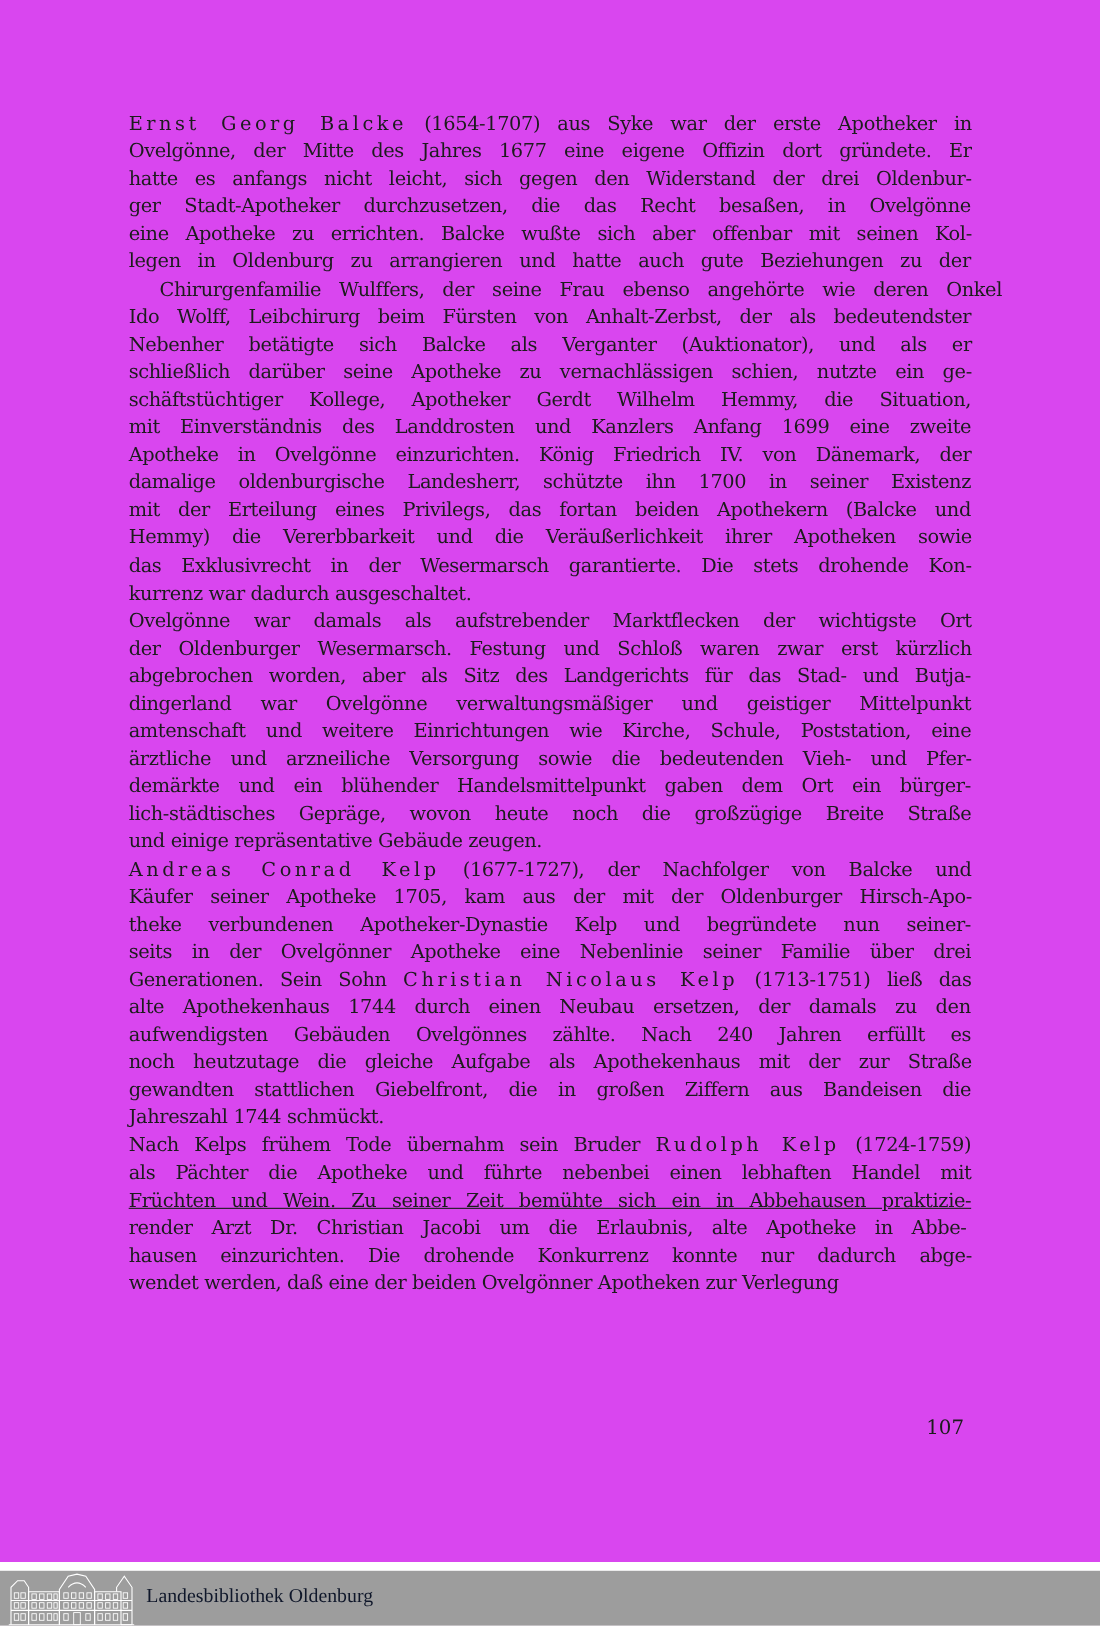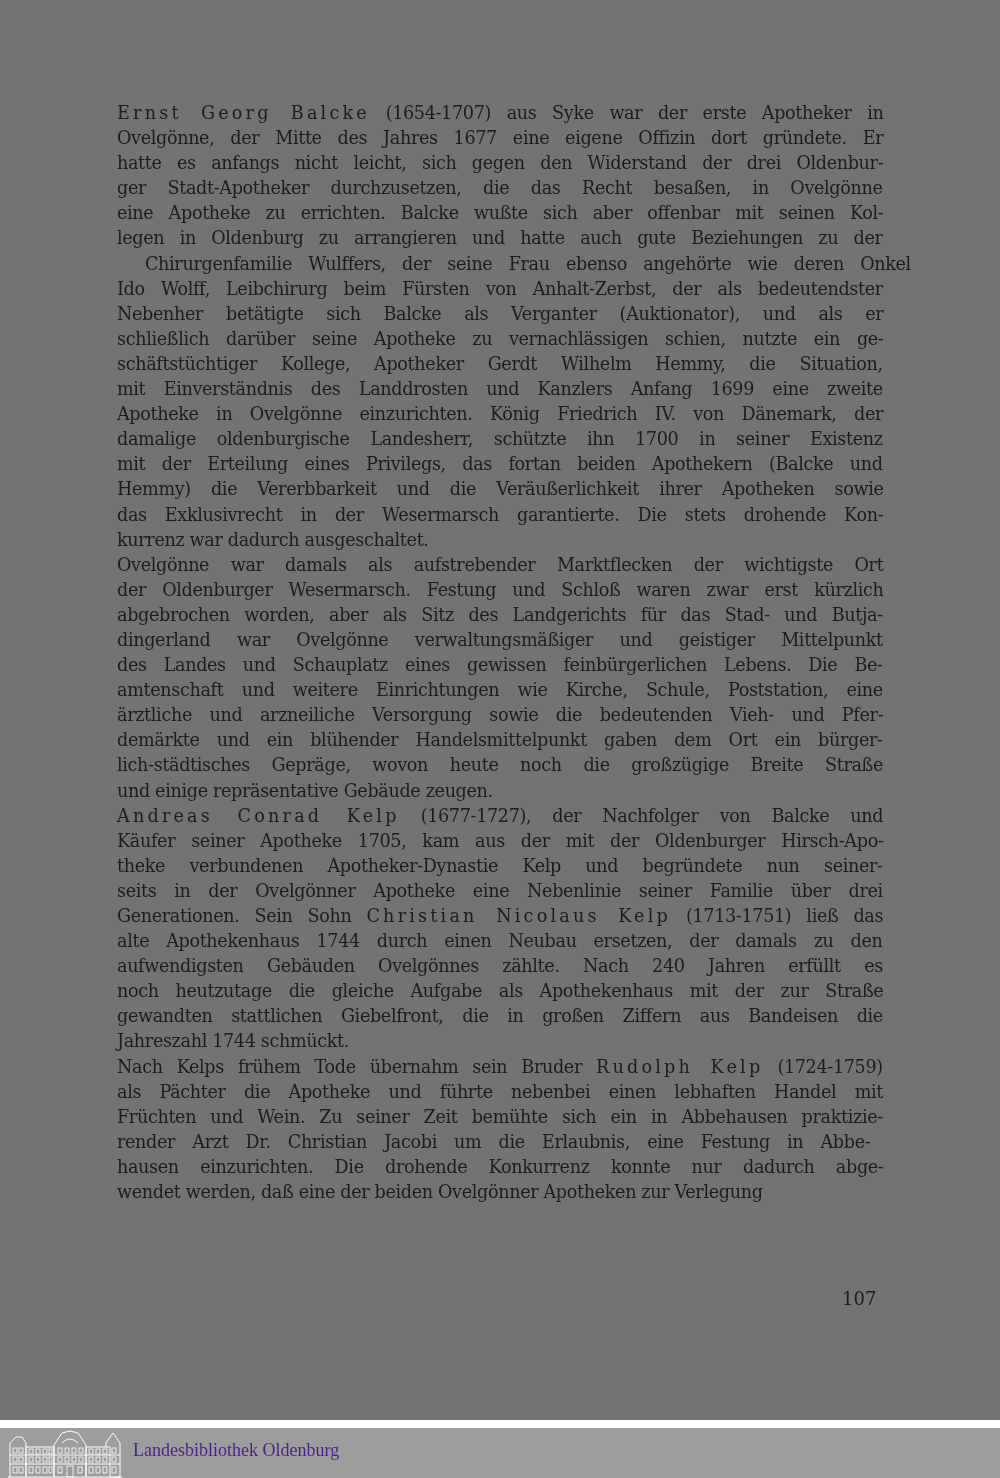--- a/index.html
+++ b/index.html
@@ -13,21 +13,21 @@
     position: relative;
     overflow: hidden;
     font-family: "DejaVu Serif", "Liberation Serif", serif;
     color: #1c1c1c;
   }
   .page {
     position: absolute;
     left: 0; top: 0;
     width: 1000px;
     height: 1420px;
-    background: #737373;
+    background: #d946ef;
   }
   .text-block {
     position: absolute;
     left: 117px;
     top: 101px;
     width: 766px;
   }
   .line {
     display: block;
     height: 25.1px;
@@ -67,21 +67,21 @@
     top: 1px;
     width: 118px;
     height: 49px;
   }
   .footer-text {
     position: absolute;
     left: 133px;
     top: 12px;
     font-family: "Liberation Serif", "DejaVu Serif", serif;
     font-size: 18px;
-    color: #4c1d95;
+    color: #0f172a;
   }
 </style>
 </head>
 <body>
 
 <div class="page">
   <div class="text-block" id="text-block">
       <div class="line" style="display: block; width: 766px; text-align-last: left; text-align: left; word-spacing: 10.4px;"><span class="spaced">Ernst Georg Balcke</span><span> (1654-1707) aus Syke war der erste Apotheker in</span></div>
       <div class="line" style="display: block; width: 766px; text-align-last: left; text-align: left; word-spacing: 10.6364px;"><span>Ovelgönne, der Mitte des Jahres 1677 eine eigene Offizin dort gründete. Er</span></div>
       <div class="line" style="display: block; width: 766px; text-align-last: left; text-align: left; word-spacing: 10.1818px;"><span>hatte es anfangs nicht leicht, sich gegen den Widerstand der drei Oldenbur-</span></div>
@@ -97,40 +97,39 @@
       <div class="line" style="display: block; width: 766px; text-align-last: left; text-align: left; word-spacing: 12.2222px;"><span>Apotheke in Ovelgönne einzurichten. König Friedrich IV. von Dänemark, der</span></div>
       <div class="line" style="display: block; width: 766px; text-align-last: left; text-align: left; word-spacing: 15.5px;"><span>damalige oldenburgische Landesherr, schützte ihn 1700 in seiner Existenz</span></div>
       <div class="line" style="display: block; width: 766px; text-align-last: left; text-align: left; word-spacing: 11.2px;"><span>mit der Erteilung eines Privilegs, das fortan beiden Apothekern (Balcke und</span></div>
       <div class="line" style="display: block; width: 766px; text-align-last: left; text-align: left; word-spacing: 14.875px;"><span>Hemmy) die Vererbbarkeit und die Veräußerlichkeit ihrer Apotheken sowie</span></div>
       <div class="line" style="display: block; width: 766px; text-align-last: left; text-align: left; word-spacing: 12.8889px;"><span>das Exklusivrecht in der Wesermarsch garantierte. Die stets drohende Kon-</span></div>
       <div class="line last" style="display: block; width: 766px;"><span>kurrenz war dadurch ausgeschaltet.</span></div>
       <div class="line" style="display: block; width: 766px; text-align-last: left; text-align: left; word-spacing: 16.25px;"><span>Ovelgönne war damals als aufstrebender Marktflecken der wichtigste Ort</span></div>
       <div class="line" style="display: block; width: 766px; text-align-last: left; text-align: left; word-spacing: 10.8889px;"><span>der Oldenburger Wesermarsch. Festung und Schloß waren zwar erst kürzlich</span></div>
       <div class="line" style="display: block; width: 766px; text-align-last: left; text-align: left; word-spacing: 9.27273px;"><span>abgebrochen worden, aber als Sitz des Landgerichts für das Stad- und Butja-</span></div>
       <div class="line" style="display: block; width: 766px; text-align-last: left; text-align: left; word-spacing: 21.1667px;"><span>dingerland war Ovelgönne verwaltungsmäßiger und geistiger Mittelpunkt</span></div>
-      <div class="line" style="display: block; width: 766px; text-align-last: left; text-align: left; word-spacing: 11.7778px;"><span>des Landes und Schauplatz eines gewissen feinbürgerlichen Lebens. Die Be-</span></div>
       <div class="line" style="display: block; width: 766px; text-align-last: left; text-align: left; word-spacing: 13px;"><span>amtenschaft und weitere Einrichtungen wie Kirche, Schule, Poststation, eine</span></div>
       <div class="line" style="display: block; width: 766px; text-align-last: left; text-align: left; word-spacing: 12.3333px;"><span>ärztliche und arzneiliche Versorgung sowie die bedeutenden Vieh- und Pfer-</span></div>
       <div class="line" style="display: block; width: 766px; text-align-last: left; text-align: left; word-spacing: 11.8889px;"><span>demärkte und ein blühender Handelsmittelpunkt gaben dem Ort ein bürger-</span></div>
       <div class="line" style="display: block; width: 766px; text-align-last: left; text-align: right; word-spacing: 16.375px;"><span>lich-städtisches Gepräge, wovon heute noch die großzügige Breite Straße</span></div>
       <div class="line last" style="display: block; width: 766px;"><span>und einige repräsentative Gebäude zeugen.</span></div>
       <div class="line" style="display: block; width: 766px; text-align-last: left; text-align: left; word-spacing: 15.75px;"><span class="spaced">Andreas Conrad Kelp</span><span> (1677-1727), der Nachfolger von Balcke und</span></div>
       <div class="line" style="display: block; width: 766px; text-align-last: left; text-align: left; word-spacing: 10.7px;"><span>Käufer seiner Apotheke 1705, kam aus der mit der Oldenburger Hirsch-Apo-</span></div>
       <div class="line" style="display: block; width: 766px; text-align-last: left; text-align: left; word-spacing: 19.1429px;"><span>theke verbundenen Apotheker-Dynastie Kelp und begründete nun seiner-</span></div>
       <div class="line" style="display: block; width: 766px; text-align-last: left; text-align: left; word-spacing: 12.6px;"><span>seits in der Ovelgönner Apotheke eine Nebenlinie seiner Familie über drei</span></div>
       <div class="line" style="display: block; width: 766px; text-align-last: left; text-align: left; word-spacing: 9.75px;"><span>Generationen. Sein Sohn </span><span class="spaced">Christian Nicolaus Kelp</span><span> (1713-1751) ließ das</span></div>
       <div class="line" style="display: block; width: 766px; text-align-last: left; text-align: left; word-spacing: 11.7px;"><span>alte Apothekenhaus 1744 durch einen Neubau ersetzen, der damals zu den</span></div>
       <div class="line" style="display: block; width: 766px; text-align-last: left; text-align: left; word-spacing: 18.125px;"><span>aufwendigsten Gebäuden Ovelgönnes zählte. Nach 240 Jahren erfüllt es</span></div>
       <div class="line" style="display: block; width: 766px; text-align-last: left; text-align: left; word-spacing: 11.5px;"><span>noch heutzutage die gleiche Aufgabe als Apothekenhaus mit der zur Straße</span></div>
       <div class="line" style="display: block; width: 766px; text-align-last: left; text-align: left; word-spacing: 13.4444px;"><span>gewandten stattlichen Giebelfront, die in großen Ziffern aus Bandeisen die</span></div>
       <div class="line last" style="display: block; width: 766px;"><span>Jahreszahl 1744 schmückt.</span></div>
       <div class="line" style="display: block; width: 766px; text-align-last: left; text-align: left; word-spacing: 8.77778px;"><span>Nach Kelps frühem Tode übernahm sein Bruder </span><span class="spaced">Rudolph Kelp</span><span> (1724-1759)</span></div>
       <div class="line" style="display: block; width: 766px; text-align-last: left; text-align: left; word-spacing: 13.1px;"><span>als Pächter die Apotheke und führte nebenbei einen lebhaften Handel mit</span></div>
-      <div class="line" style="display: block; width: 766px; text-align-last: left; text-align: left; word-spacing: 8.90909px;"><span>Früchten und Wein. Zu seiner Zeit bemühte sich ein in Abbehausen praktizie-</span></div>
-      <div class="line" style="display: block; width: 766px; text-align-last: left; text-align: left; word-spacing: 11.9091px;"><span>render Arzt Dr. Christian Jacobi um die Erlaubnis, eine Festung in Abbe-</span></div>
+      <div class="line" style="display: block; width: 766px; text-align-last: left; text-align: left; word-spacing: 8.90909px; text-decoration: underline;"><span>Früchten und Wein. Zu seiner Zeit bemühte sich ein in Abbehausen praktizie-</span></div>
+      <div class="line" style="display: block; width: 766px; text-align-last: left; text-align: left; word-spacing: 11.9091px;"><span>render Arzt Dr. Christian Jacobi um die Erlaubnis, alte Apotheke in Abbe-</span></div>
       <div class="line" style="display: block; width: 766px; text-align-last: left; text-align: left; word-spacing: 16.125px;"><span>hausen einzurichten. Die drohende Konkurrenz konnte nur dadurch abge-</span></div>
       <div class="line last" style="display: block; width: 766px;"><span>wendet werden, daß eine der beiden Ovelgönner Apotheken zur Verlegung</span></div>
     </div>
   <div class="page-number">107</div>
 </div>
 
 <div class="footer">
   <div class="footer-logo">
     <svg width="118" height="49" viewBox="0 0 118 49" fill="none" stroke="#ffffff" stroke-width="1">
 

